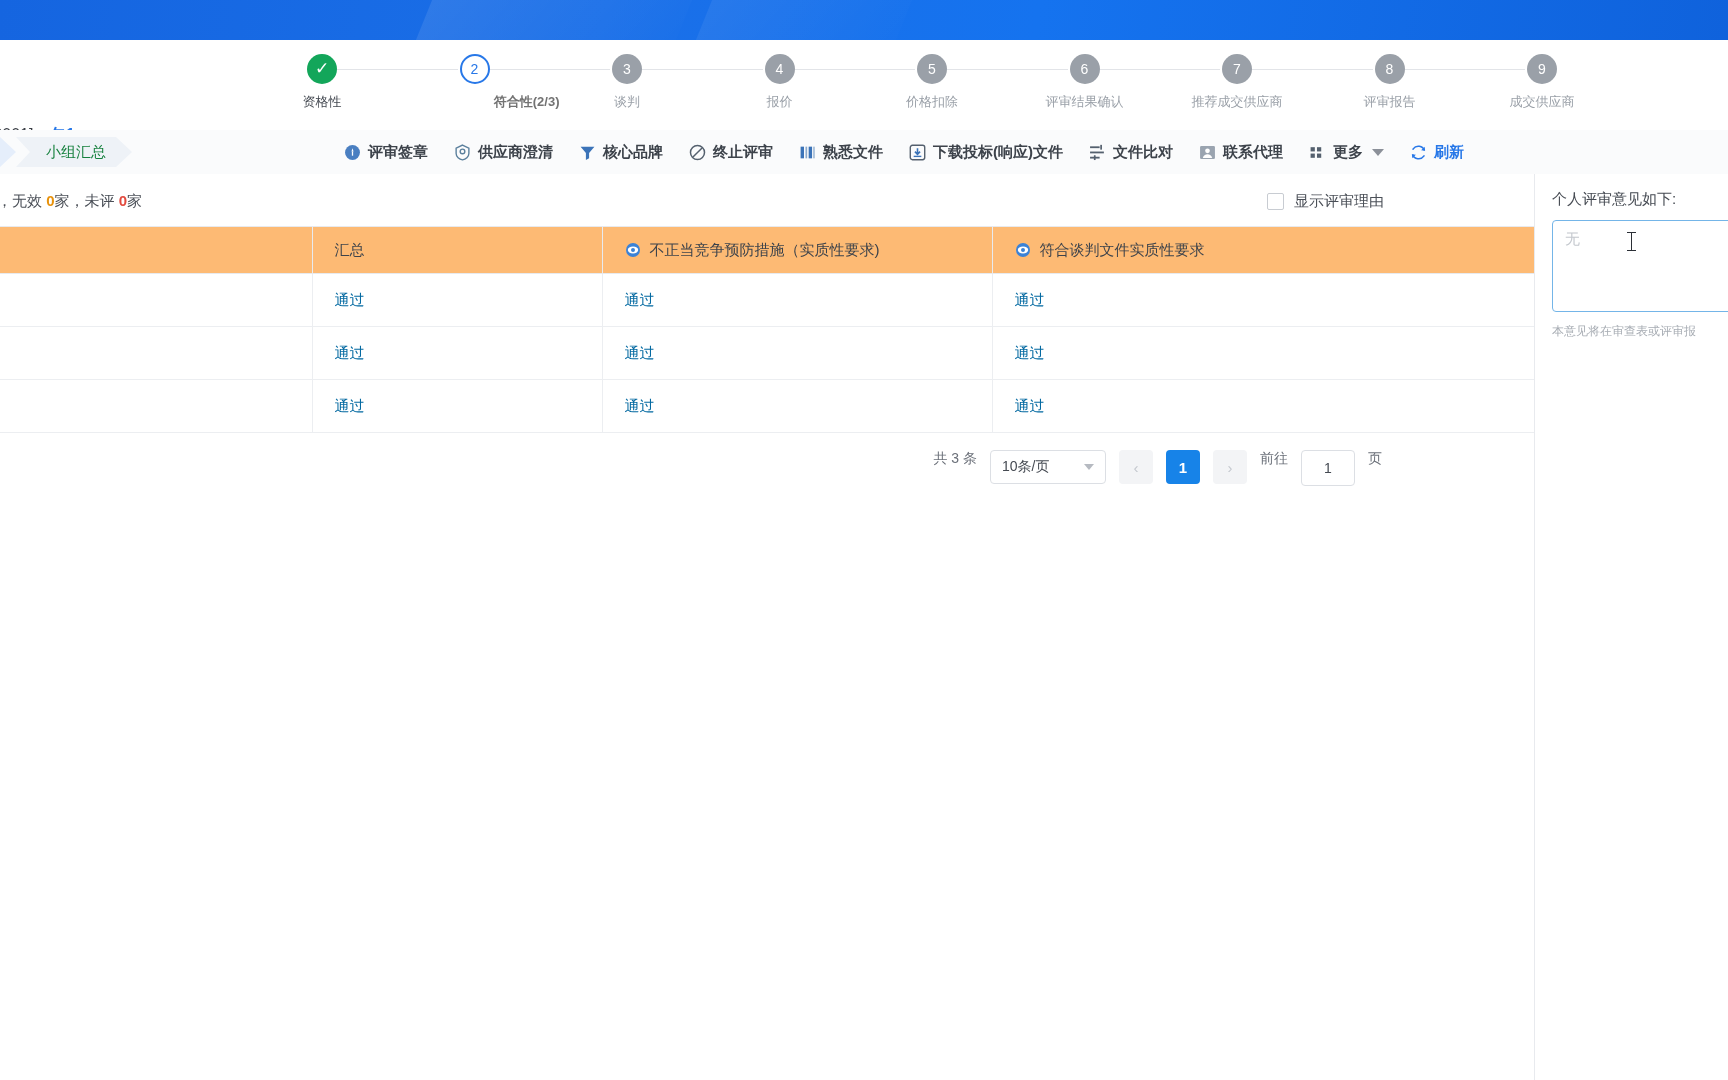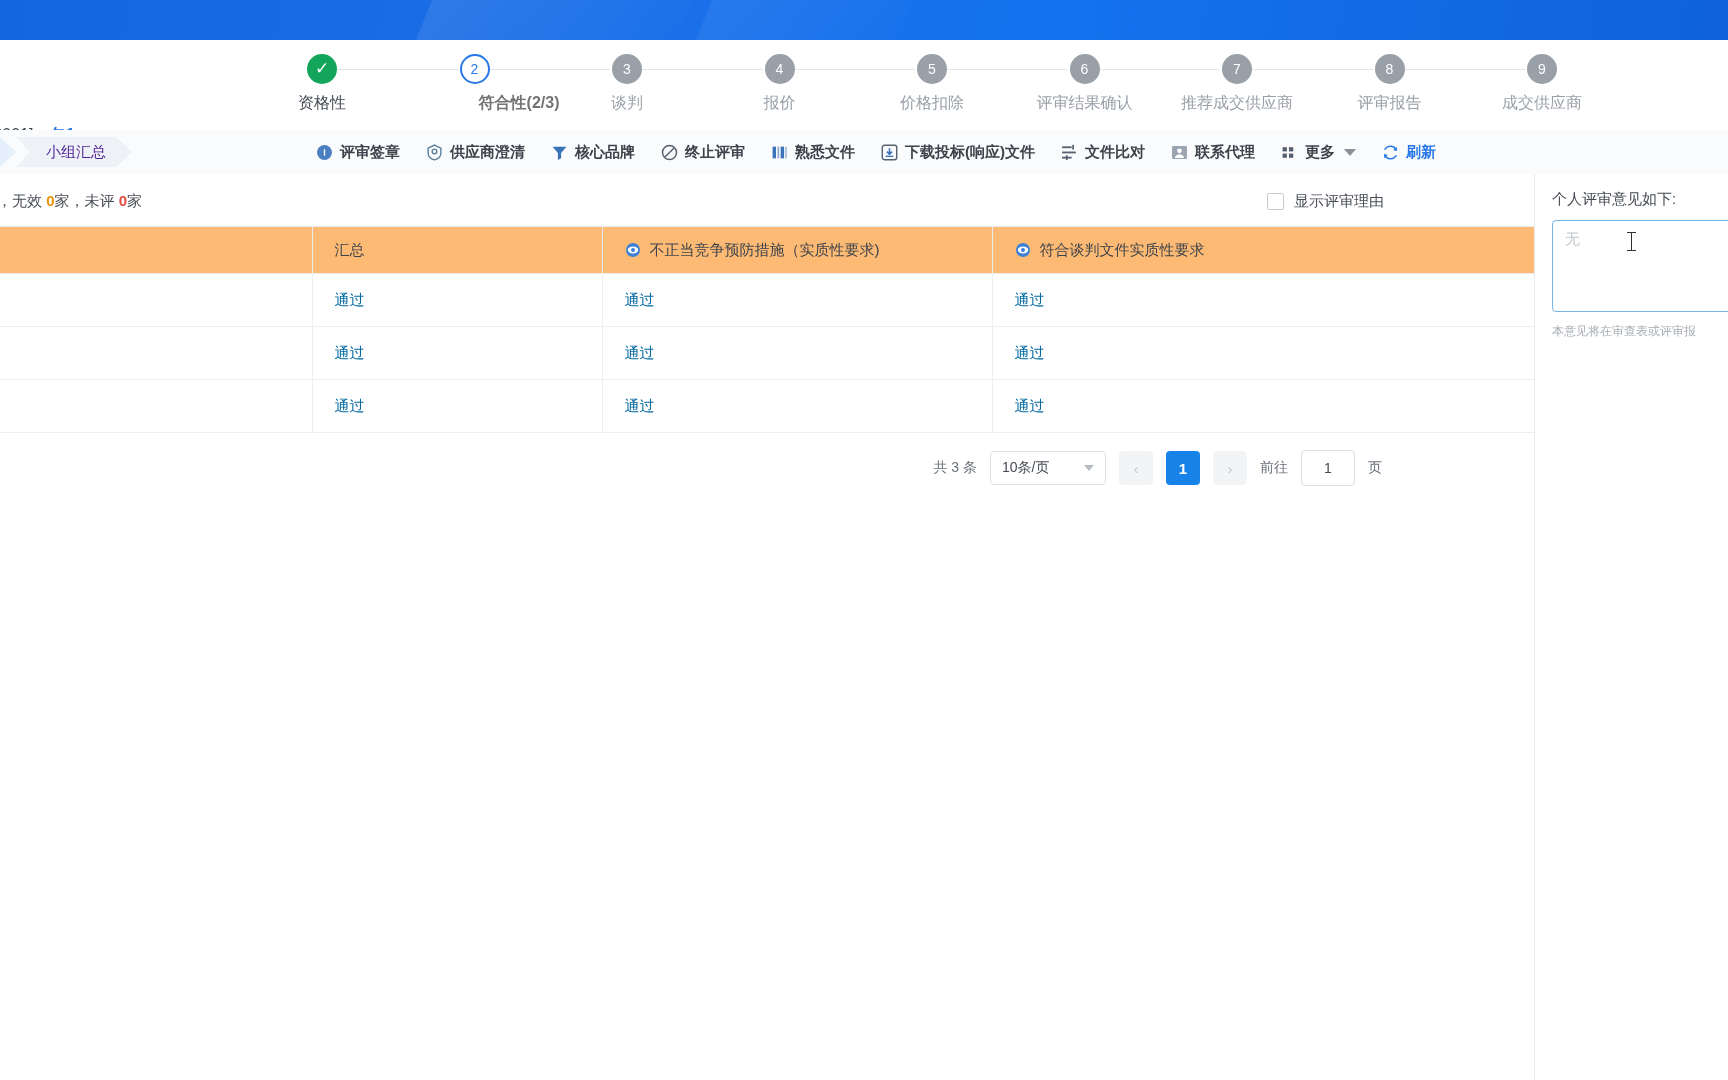--- a/index.html
+++ b/index.html
@@ -86,21 +86,21 @@
     font-size: 17px;
   }
   .step.active .bubble {
     background: #ffffff;
     color: #2878e8;
     border: 2px solid #2878e8;
     line-height: 26px;
   }
   .step .slabel {
     margin-top: 9px;
-    font-size: 16px;
+    font-size: 13px;
     color: #9aa0a8;
     white-space: nowrap;
   }
   .step.done .slabel { color: #454a52; }
   .step.active .slabel { color: #737373; font-weight: bold; text-align: right; }
   .connector {
     position: absolute;
     top: 23px;
     height: 1px;
     background: #e2e4e8;
@@ -121,33 +121,33 @@
     height: 44px;
   }
   .tab {
     position: relative;
     display: inline-block;
     height: 30px;
     line-height: 30px;
     margin-top: 7px;
     padding: 0 26px 0 30px;
     font-size: 15px;
-    color: #4c1d95;
+    color: #15803d;
     background: #eef2f7;
     clip-path: polygon(0 0, calc(100% - 16px) 0, 100% 50%, calc(100% - 16px) 100%, 0 100%, 14px 50%);
   }
   .tab.sel {
     color: #2878e8;
     font-weight: bold;
     background: #e5eefb;
   }
 
   .tools {
     position: absolute;
-    left: 316px; top: 0;
+    left: 344px; top: 0;
     height: 44px;
     display: flex;
     align-items: center;
     gap: 26px;
     white-space: nowrap;
   }
   .tool {
     display: flex;
     align-items: center;
     gap: 7px;
@@ -229,21 +229,20 @@
   .thwrap { display: flex; align-items: center; gap: 9px; }
   .eye { width: 16px; height: 16px; flex: 0 0 16px; display: block; }
 
   
   .pager {
     position: absolute;
     left: 0; top: 276px;
     width: 1534px;
     display: flex;
     justify-content: flex-end;
-    align-items: center;
     gap: 13px;
     padding-right: 152px;
     box-sizing: border-box;
     font-size: 14px;
     color: #6b7079;
   }
   .pgsel {
     width: 116px; height: 34px;
     border: 1px solid #dcdfe4;
     border-radius: 4px;

